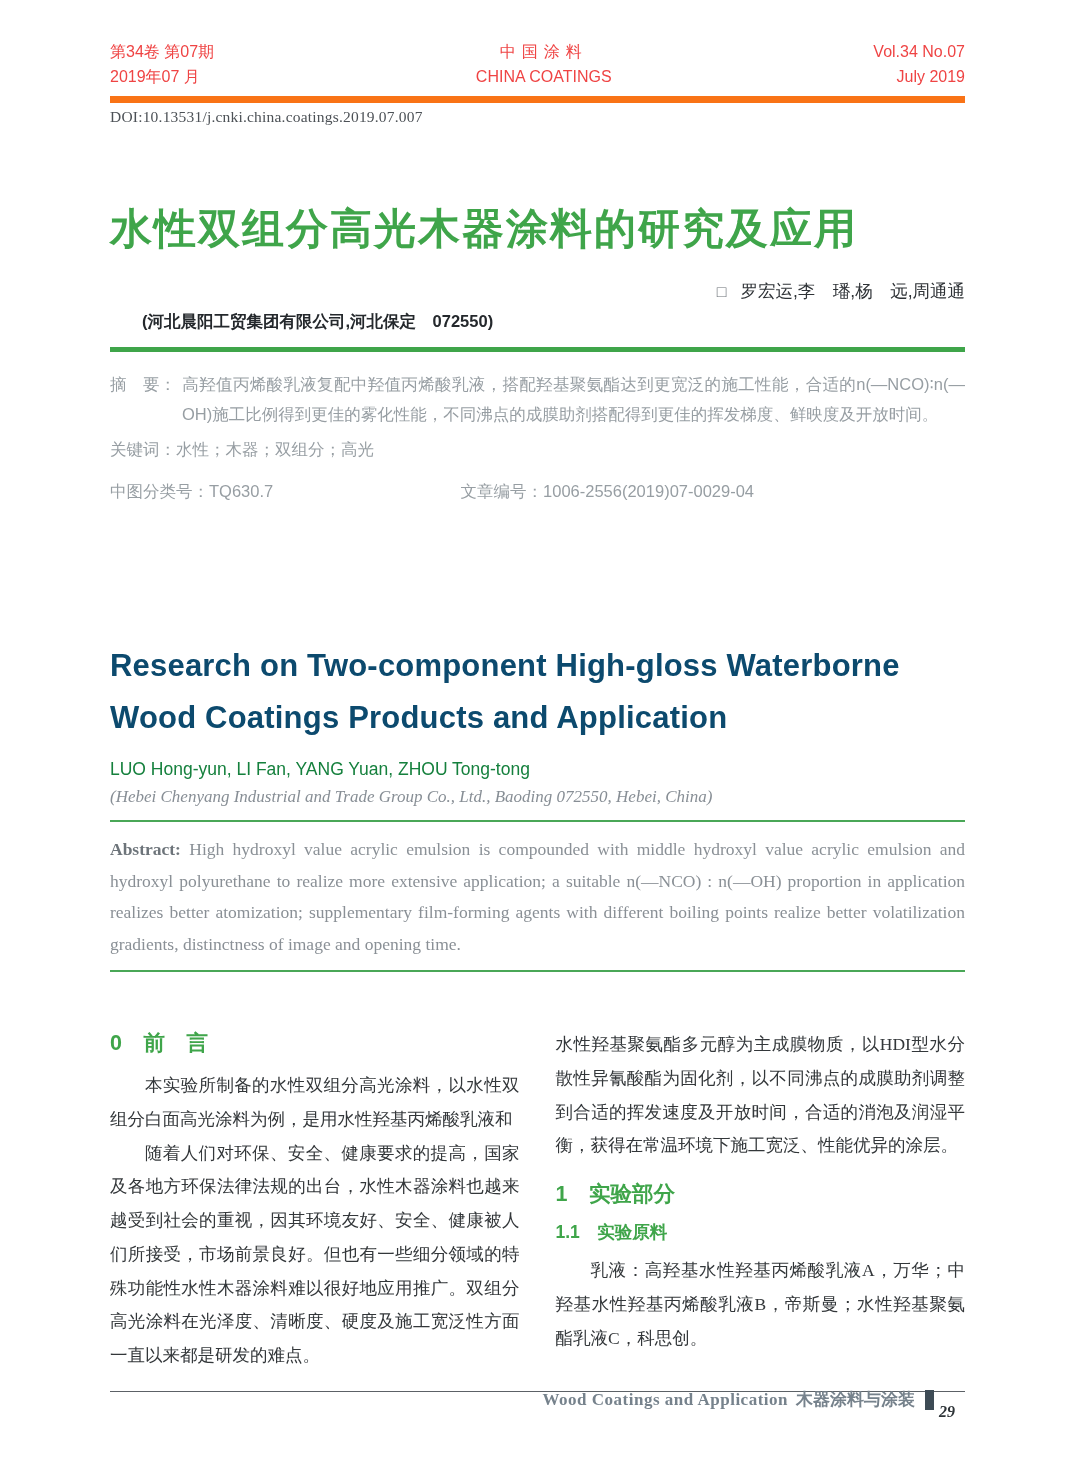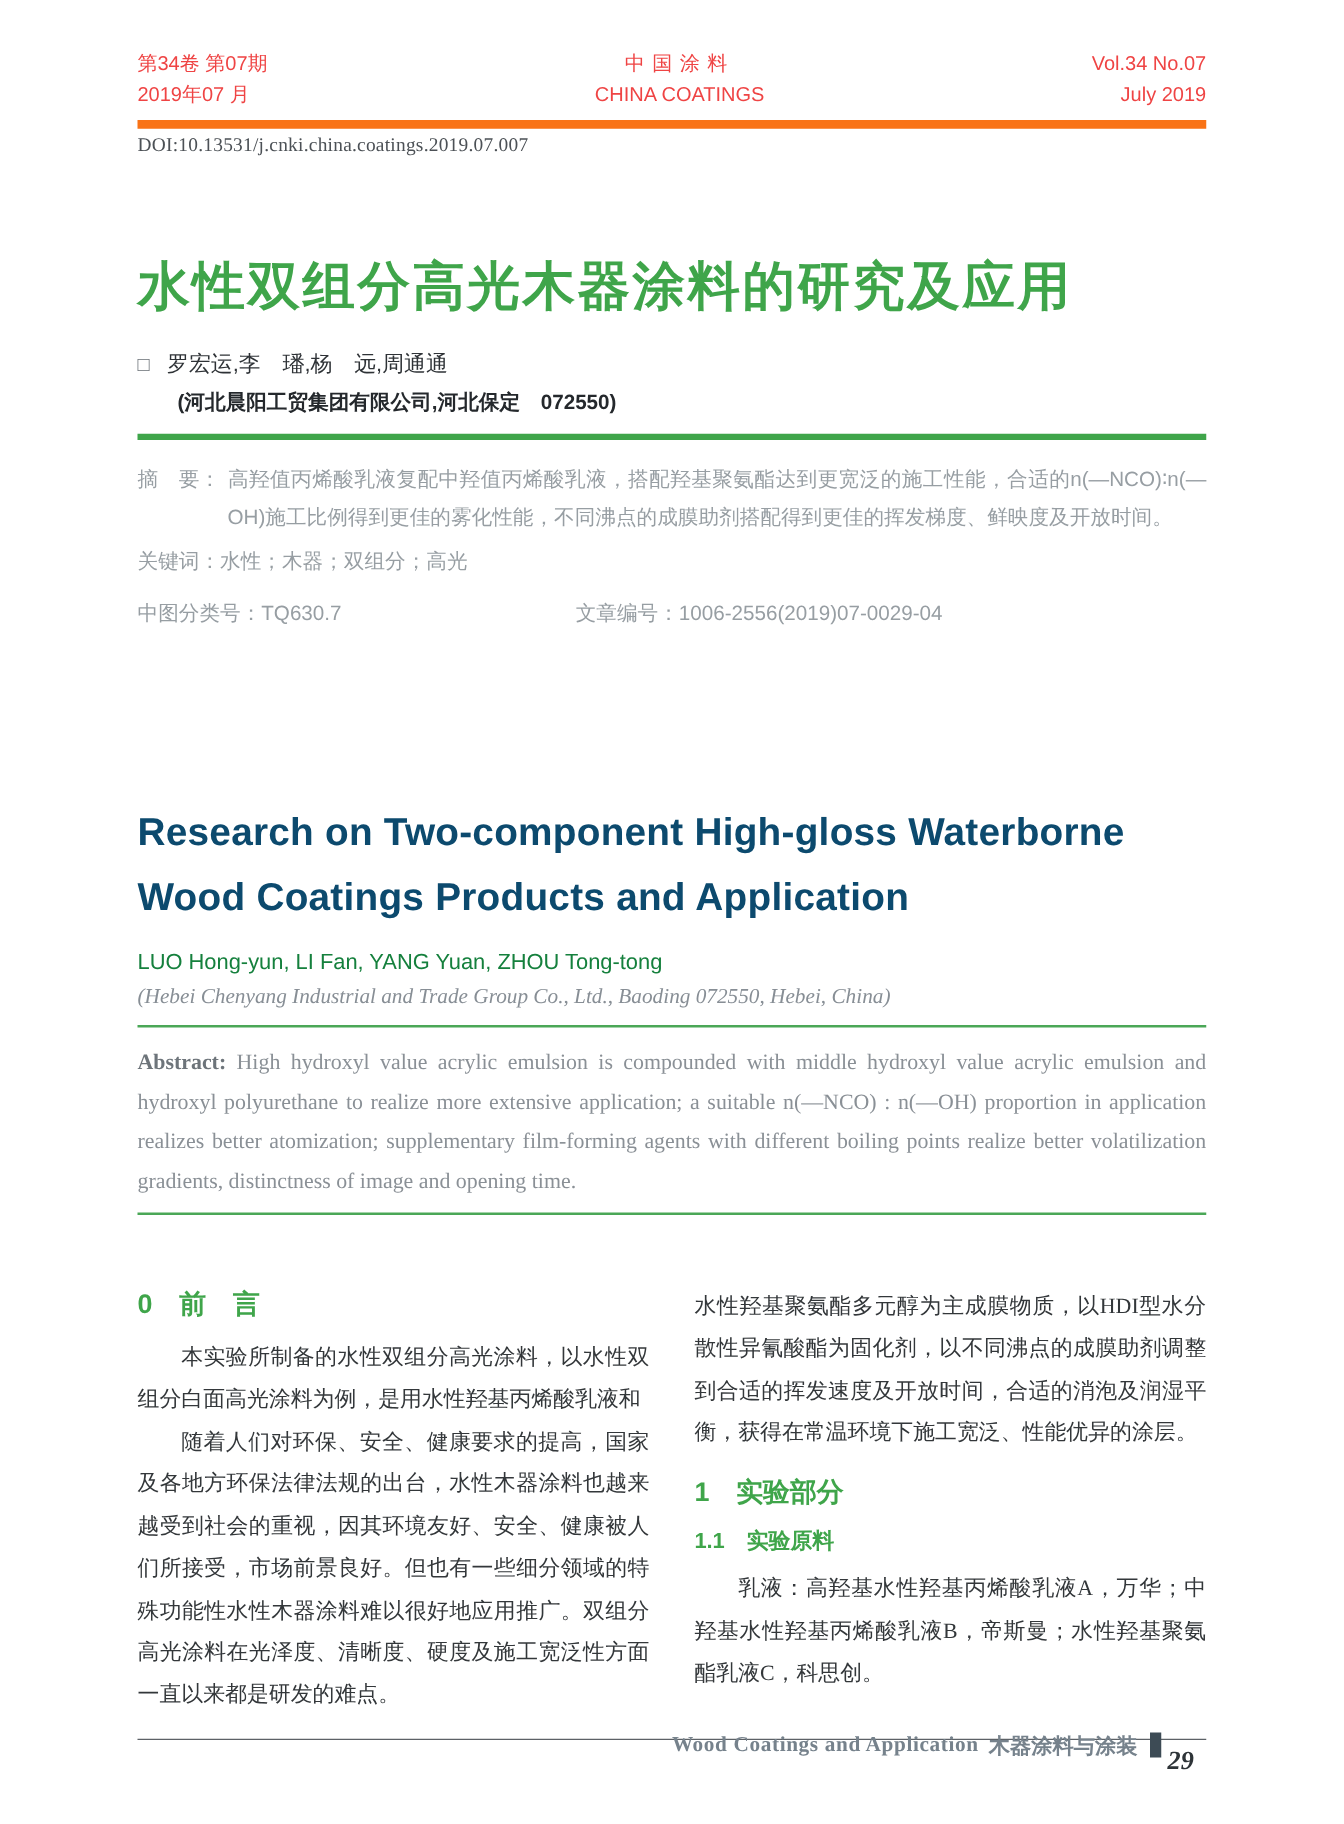--- a/index.html
+++ b/index.html
@@ -38,20 +38,21 @@
     font-family: "Liberation Sans", sans-serif;
     font-weight: 700;
     font-size: 42px; line-height: 1.56;
     color: #3fa54a;
     letter-spacing: 2px;
   }
   .authors-row {
     margin-top: 18px;
     font-size: 17.5px; color: #2e3236;
     font-family: "Liberation Sans", sans-serif;
+    text-align: right;
   }
   .author-marker { color: #6a7076; margin-right: 14px; font-size: 16px; }
   .affiliation-zh {
     margin-top: 8px; padding-left: 32px;
     font-size: 16.5px; font-weight: 600; color: #24282c;
     font-family: "Liberation Sans", sans-serif;
   }
   .green-bar { margin-top: 14px; height: 5px; background: #3fa54a; }
   
   .abstract-zh {
@@ -127,21 +128,21 @@
   .page-footer {
     position: absolute; right: 120px; bottom: 38px;
     display: flex; align-items: center;
     font-size: 17px; color: #76828c;
   }
   .pf-en { font-family: "Liberation Serif", serif; font-weight: 600; letter-spacing: .5px; }
   .pf-zh { font-family: "Liberation Sans", sans-serif; font-weight: 700; margin-left: 8px; }
   .pf-bar { width: 9px; height: 20px; background: #3d4b55; margin: 0 5px 0 10px; }
   .pf-num {
     font-family: "Liberation Serif", serif; font-style: italic; font-weight: 700;
-    font-size: 21px; color: #2e3438; margin-top: 25px;
+    font-size: 16px; color: #2e3438; margin-top: 25px;
   }
 </style>
 </head>
 <body>
 
 <div class="page">
 
   <div class="journal-header">
     <div class="jh-col jh-left">
       <div>第34卷 第07期</div>

